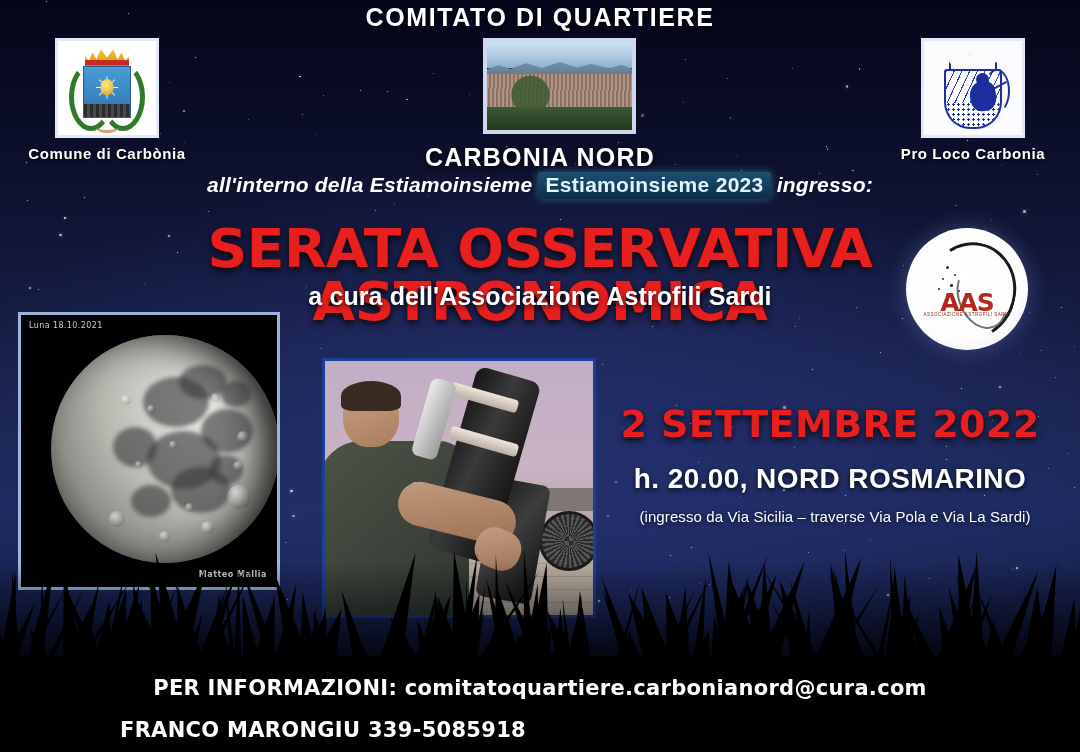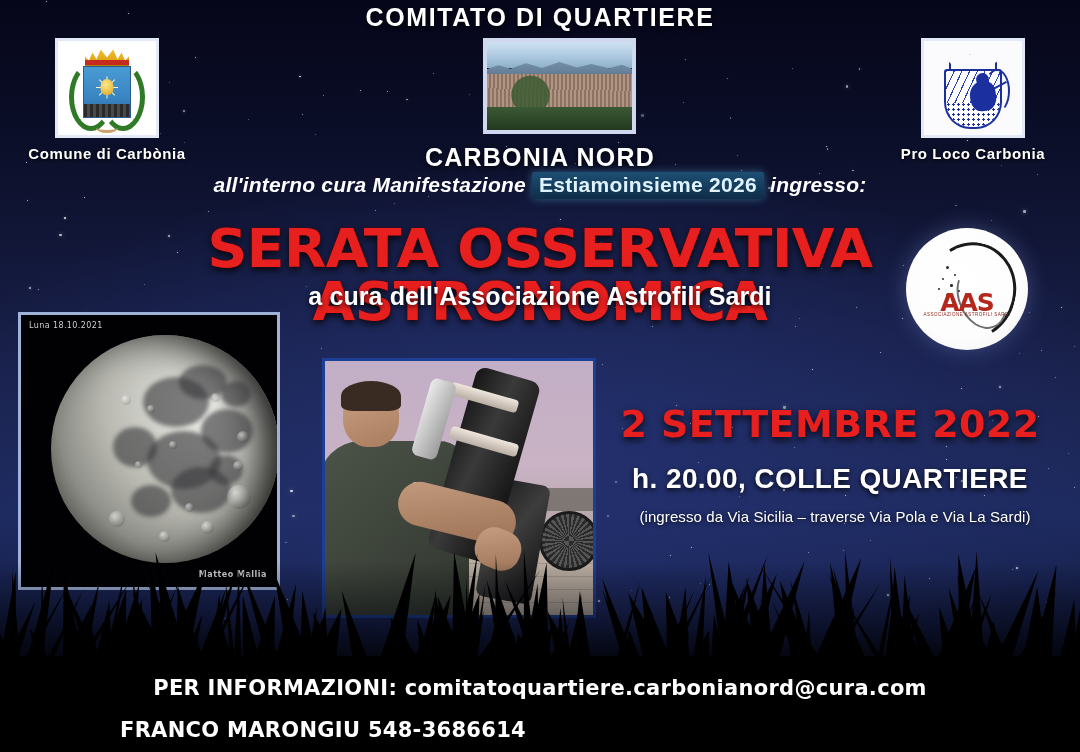--- a/index.html
+++ b/index.html
@@ -448,22 +448,22 @@
     <div class="city-mts"></div>
     <div class="city-urban"></div>
     <div class="city-green"></div>
   </div>
 
   <div class="tx" id="title-carbonia-nord">CARBONIA NORD</div>
 
   <div class="tx" id="title-comitato">COMITATO DI QUARTIERE</div>
 
   <div class="tx" id="line-manifestazione">
-    <span>all'interno cura Manifestazione</span>
-    <span class="hl">Estiamoinsieme 2026</span>
+    <span>all'interno della Estiamoinsieme</span>
+    <span class="hl">Estiamoinsieme 2023</span>
     <span>ingresso:</span>
   </div>
 
   <div class="tx" id="title-main">SERATA OSSERVATIVA ASTRONOMICA</div>
   <div class="tx" id="subtitle-acura">a cura dell'Associazione Astrofili Sardi</div>
 
   <div id="logo-aas">
     <div class="aas-arc"></div>
     <div class="aas-swoosh"></div>
     <div class="aas-stars" id="aasstars">
@@ -519,21 +519,21 @@
     <div class="tl-tube"></div>
     <div class="tl-ring" style="top:30px"></div>
     <div class="tl-ring" style="top:74px"></div>
     <div class="tl-finder"></div>
     <div class="tl-focus"></div>
     <div class="tl-arm"></div>
     <div class="tl-hand"></div>
   </div>
 
   <div class="tx" id="date-main">2 SETTEMBRE 2022</div>
-  <div class="tx" id="time-place">h. 20.00, COLLE QUARTIERE</div>
+  <div class="tx" id="time-place">h. 20.00, NORD ROSMARINO</div>
   <div class="tx" id="address-note">(ingresso da Via Sicilia – traverse Via Pola e Via La Sardi)</div>
 
   <div id="ground"></div>
   <div id="grass">
       <div class="blade" style="left:135.6px;width:10.7px;height:26.6px;transform:rotate(-7.6deg);transform-origin:50% 100%;clip-path:polygon(48% 0%, 100% 100%, 0% 100%)"></div>
       <div class="blade" style="left:895.9px;width:11.9px;height:49.7px;transform:rotate(20.8deg);transform-origin:50% 100%;clip-path:polygon(48% 0%, 100% 100%, 0% 100%)"></div>
       <div class="blade" style="left:620.7px;width:9.2px;height:30.8px;transform:rotate(-7.8deg);transform-origin:50% 100%;clip-path:polygon(48% 0%, 100% 100%, 0% 100%)"></div>
       <div class="blade" style="left:1000.5px;width:7.7px;height:72.2px;transform:rotate(-21.2deg);transform-origin:50% 100%;clip-path:polygon(48% 0%, 100% 100%, 0% 100%)"></div>
       <div class="blade" style="left:793.0px;width:20.1px;height:26.7px;transform:rotate(5.6deg);transform-origin:50% 100%;clip-path:polygon(48% 0%, 100% 100%, 0% 100%)"></div>
       <div class="blade" style="left:78.6px;width:20.2px;height:44.5px;transform:rotate(0.3deg);transform-origin:50% 100%;clip-path:polygon(48% 0%, 100% 100%, 0% 100%)"></div>
@@ -706,16 +706,16 @@
       <div class="blade" style="left:105.0px;width:5px;height:98.6px;transform:rotate(11.0deg);transform-origin:50% 100%;clip-path:polygon(50% 0%, 100% 100%, 0% 100%)"></div>
       <div class="blade" style="left:478.0px;width:5px;height:107.7px;transform:rotate(33.7deg);transform-origin:50% 100%;clip-path:polygon(50% 0%, 100% 100%, 0% 100%)"></div>
       <div class="blade" style="left:815.7px;width:5px;height:110.5px;transform:rotate(-31.5deg);transform-origin:50% 100%;clip-path:polygon(50% 0%, 100% 100%, 0% 100%)"></div>
       <div class="blade" style="left:79.5px;width:5px;height:95.0px;transform:rotate(31.0deg);transform-origin:50% 100%;clip-path:polygon(50% 0%, 100% 100%, 0% 100%)"></div>
     </div>
   <div id="grassbase"></div>
 
   <div class="tx" id="contact-email">PER INFORMAZIONI: comitatoquartiere.carbonianord@cura.com</div>
 
   <div id="contact-row">
-    <span>FRANCO MARONGIU 548-3686614</span>
+    <span>FRANCO MARONGIU 339-5085918</span>
   </div>
 
 </div>
 
 </body></html>

